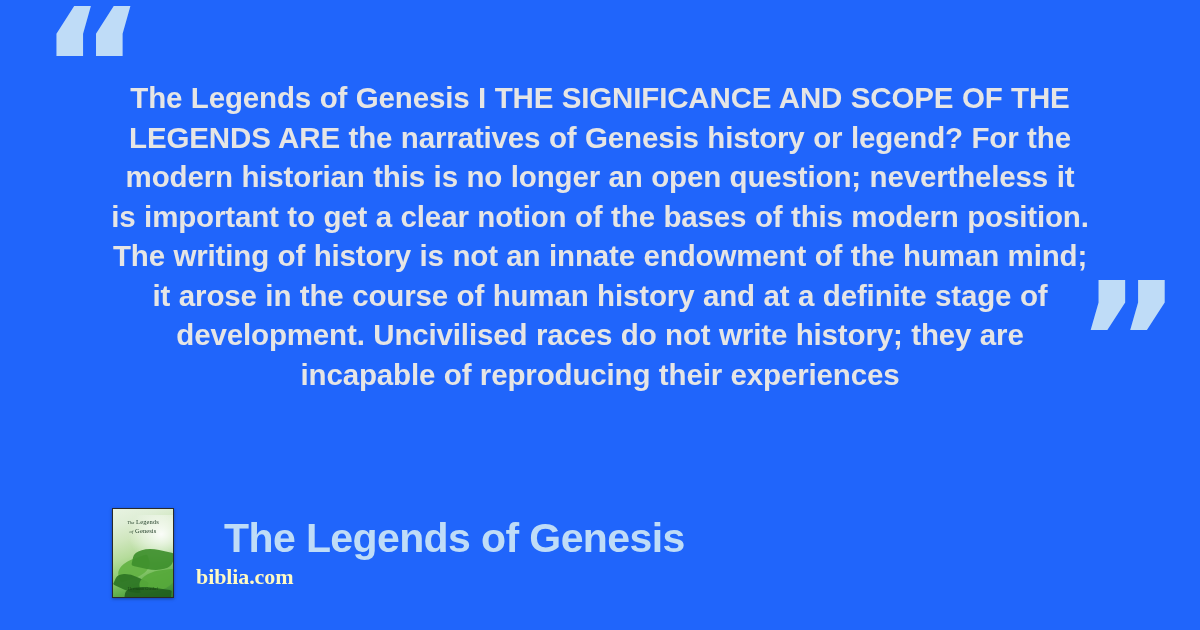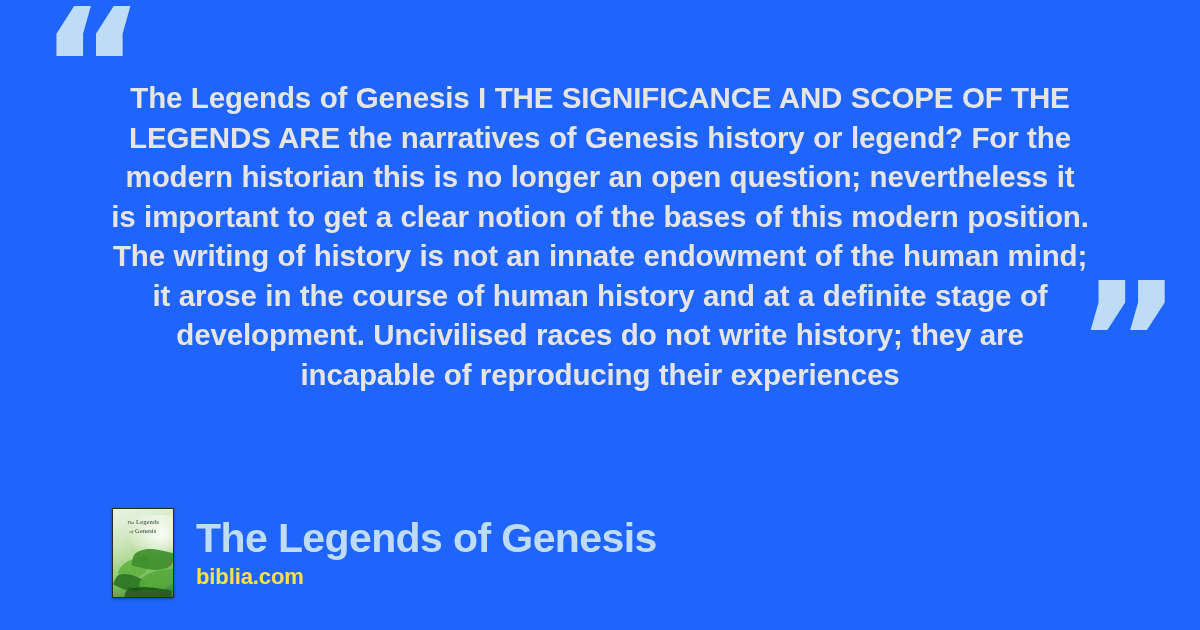--- a/index.html
+++ b/index.html
@@ -170,24 +170,25 @@
   #footer-text {
     margin-left: 22px;
   }
   #footer-title {
     color: #bfdcf7;
     font-family: "Liberation Sans", sans-serif;
     font-weight: 700;
     font-size: 41px;
     line-height: 46px;
     letter-spacing: -0.6px;
+    margin-left: 28px;
   }
   #footer-site {
-    color: #fde047;
-    font-family: Liberation Sans, sans-serif;
+    color: #fef9c3;
+    font-family: Liberation Serif, serif;
     font-weight: 700;
     font-size: 22px;
     line-height: 28px;
     margin-top: 2px;
     letter-spacing: -0.1px;
   }
 </style>
 </head>
 <body>
 

